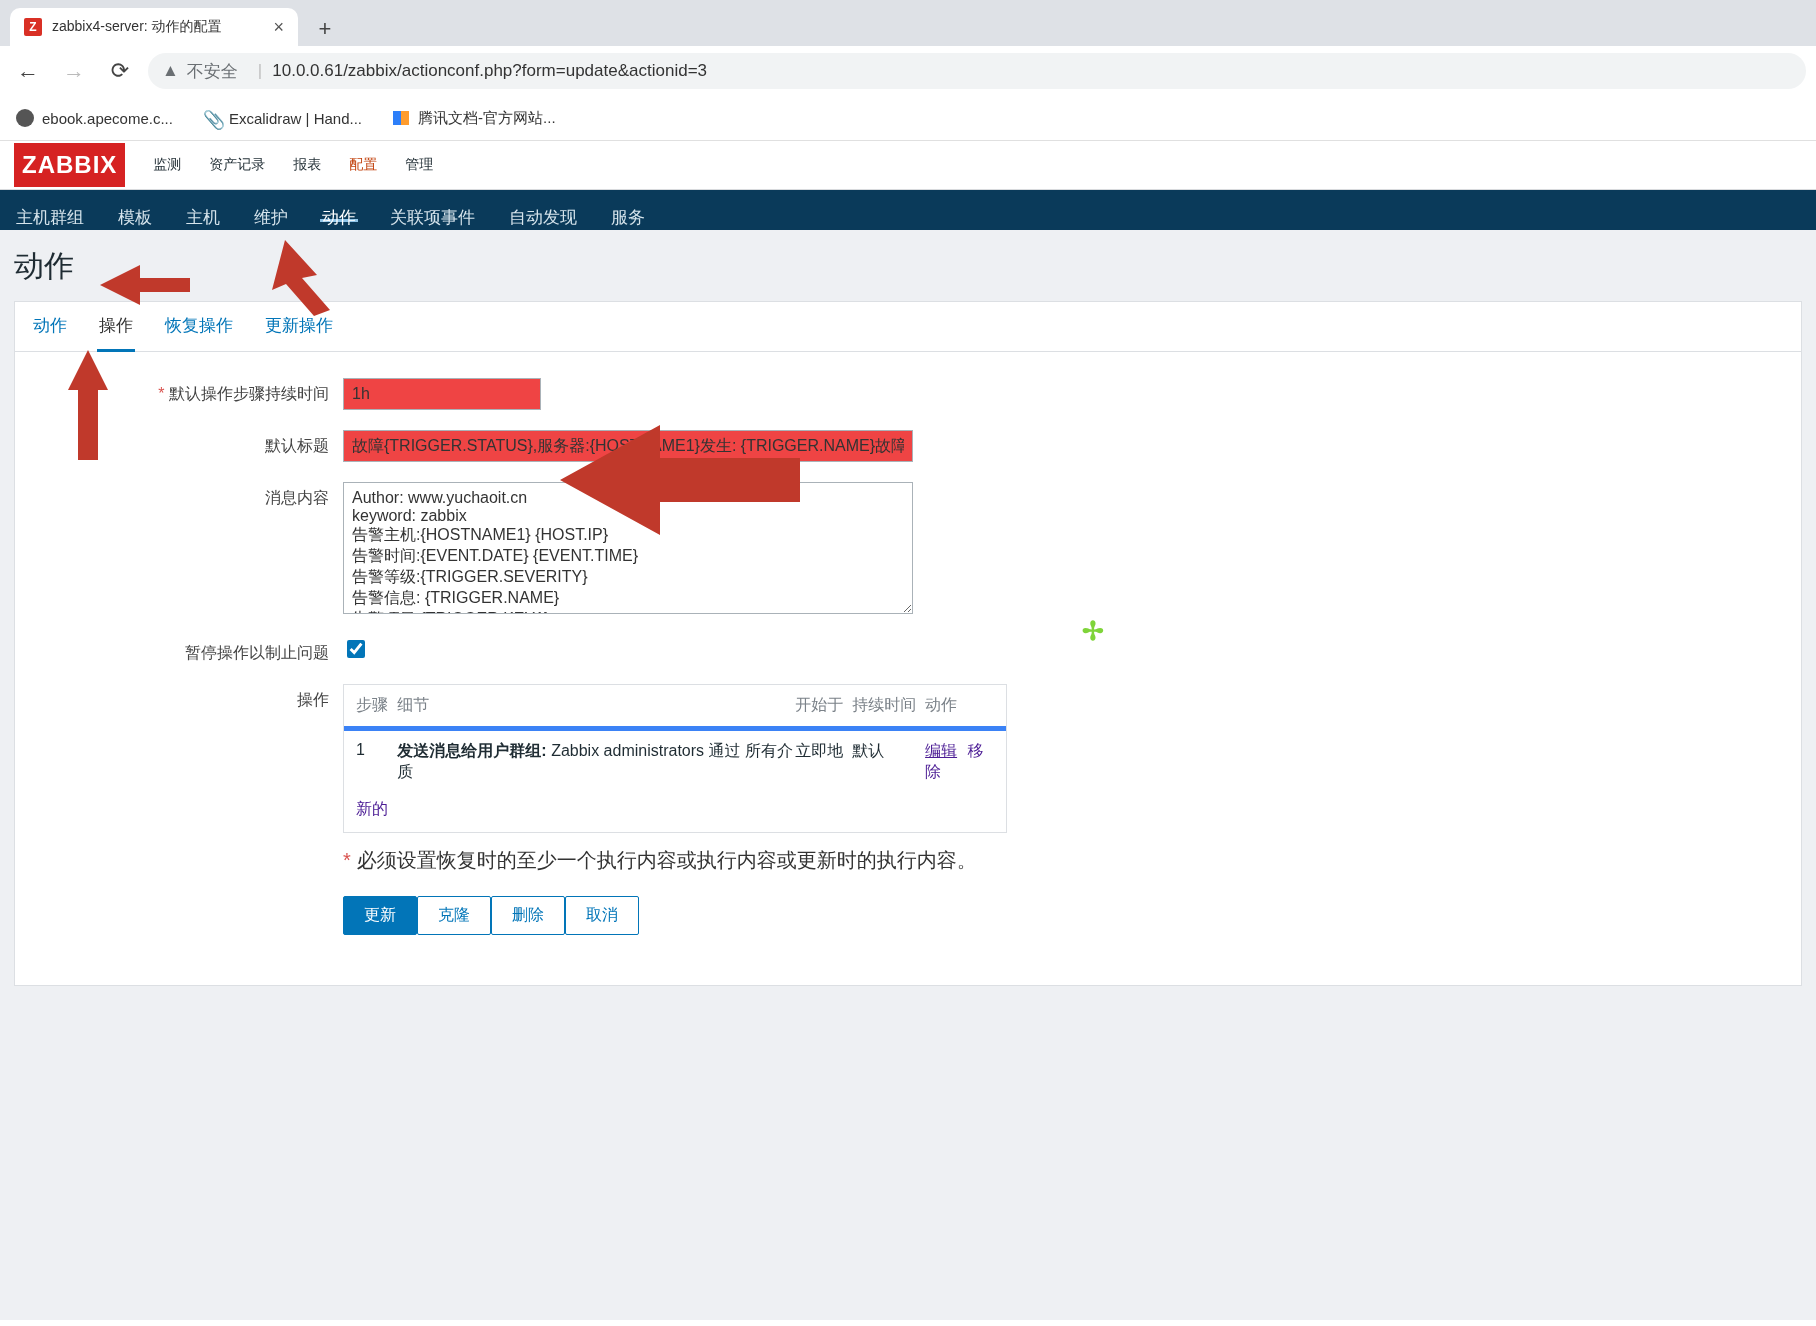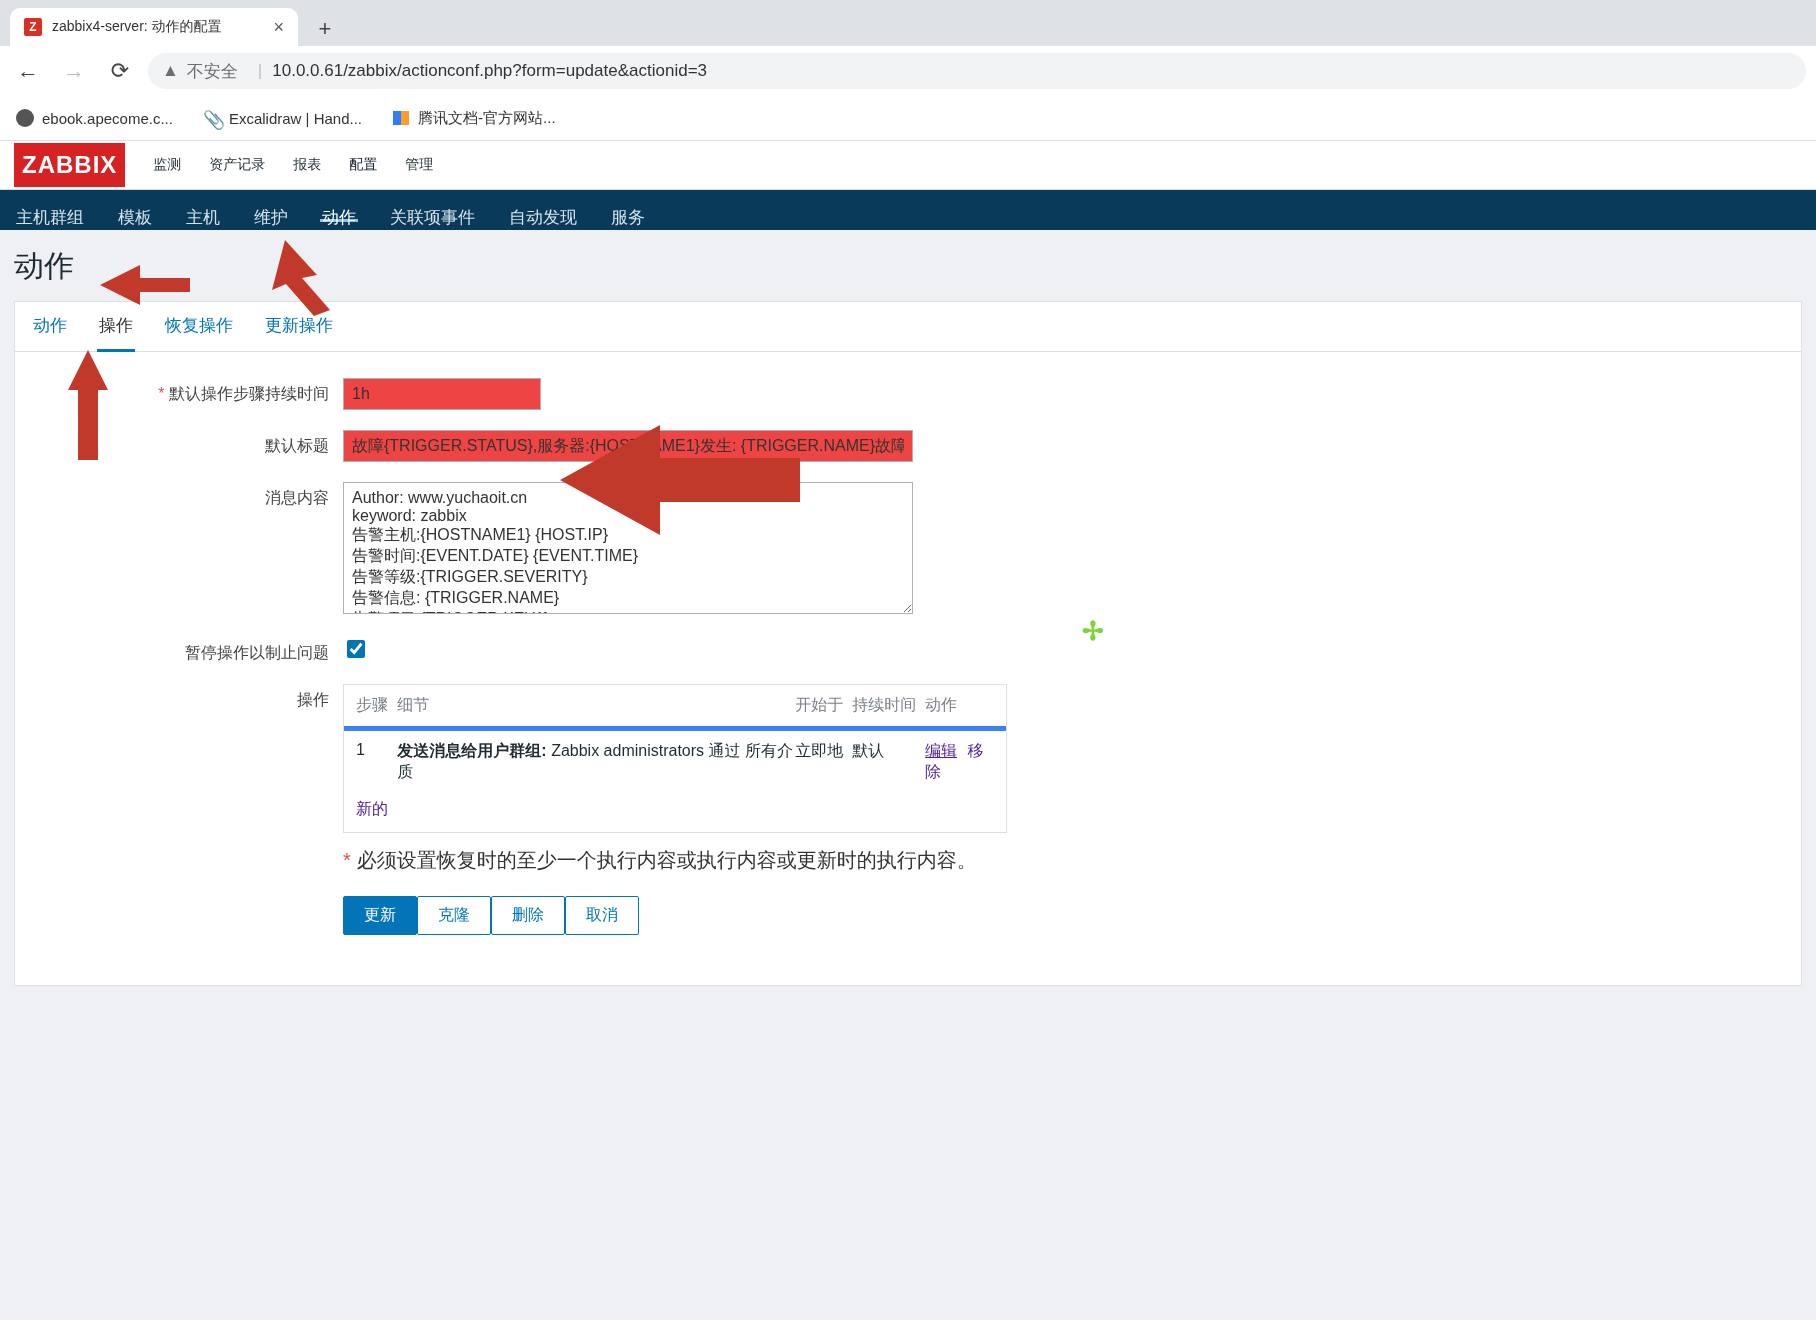--- a/index.html
+++ b/index.html
@@ -21,21 +21,21 @@
   .bookmarks{display:flex;align-items:center;height:44px;background:#ffffff;padding:0 16px;gap:30px;border-bottom:1px solid #e0e0e0;font-size:15px;color:#333;}
   .bm-item{display:flex;align-items:center;gap:8px;text-align:center;}
   .bm-icon{width:18px;height:18px;border-radius:50%;background:#555;}
   .bm-icon.paperclip{background:none;color:#888;font-size:18px;}
   .bm-icon.docs{background:none;}
 
   
   .zbx-top{display:flex;align-items:center;height:48px;background:#ffffff;border-bottom:1px solid #d8dadd;padding:0 14px;gap:28px;}
   .zbx-logo{background:#d62222;color:#fff;font-weight:bold;font-size:24px;letter-spacing:1px;padding:8px 8px;font-family:Arial;}
   .zbx-top-item{font-size:14px;color:#1f2c33;cursor:pointer;}
-  .zbx-top-item.active{color:#0f172a;position:relative;}
+  .zbx-top-item.active{color:#c2410c;position:relative;}
   .zbx-top-item.active::after{content:"";position:absolute;left:50%;top:42px;transform:translateX(-50%);width:0;height:0;border-left:8px solid transparent;border-right:8px solid transparent;border-bottom:8px solid #0a3a5a;}
   .zbx-sub{display:flex;align-items:center;height:40px;background:#0a3a5a;color:#d6e4ec;padding:0 14px;gap:30px;font-size:17px;}
   .zbx-sub-item{cursor:pointer;padding:0 2px;height:24px;line-height:40px;}
   .zbx-sub-item.active{color:#fff;border-bottom:3px solid #8fc4e8;box-sizing:border-box;}
 
   .page-body{background:#eef0f3;padding:10px 14px 40px 14px;min-height:1040px;position:relative;}
   .page-title{font-size:30px;font-weight:normal;color:#1f2c33;margin:6px 0 14px 0;}
   .panel{background:#ffffff;border:1px solid #dcdfe3;}
   .panel-tabs{display:flex;border-bottom:1px solid #dcdfe3;padding:0 16px;}
   .ptab{padding:12px 2px;margin-right:28px;color:#0275b8;font-size:17px;cursor:pointer;}

